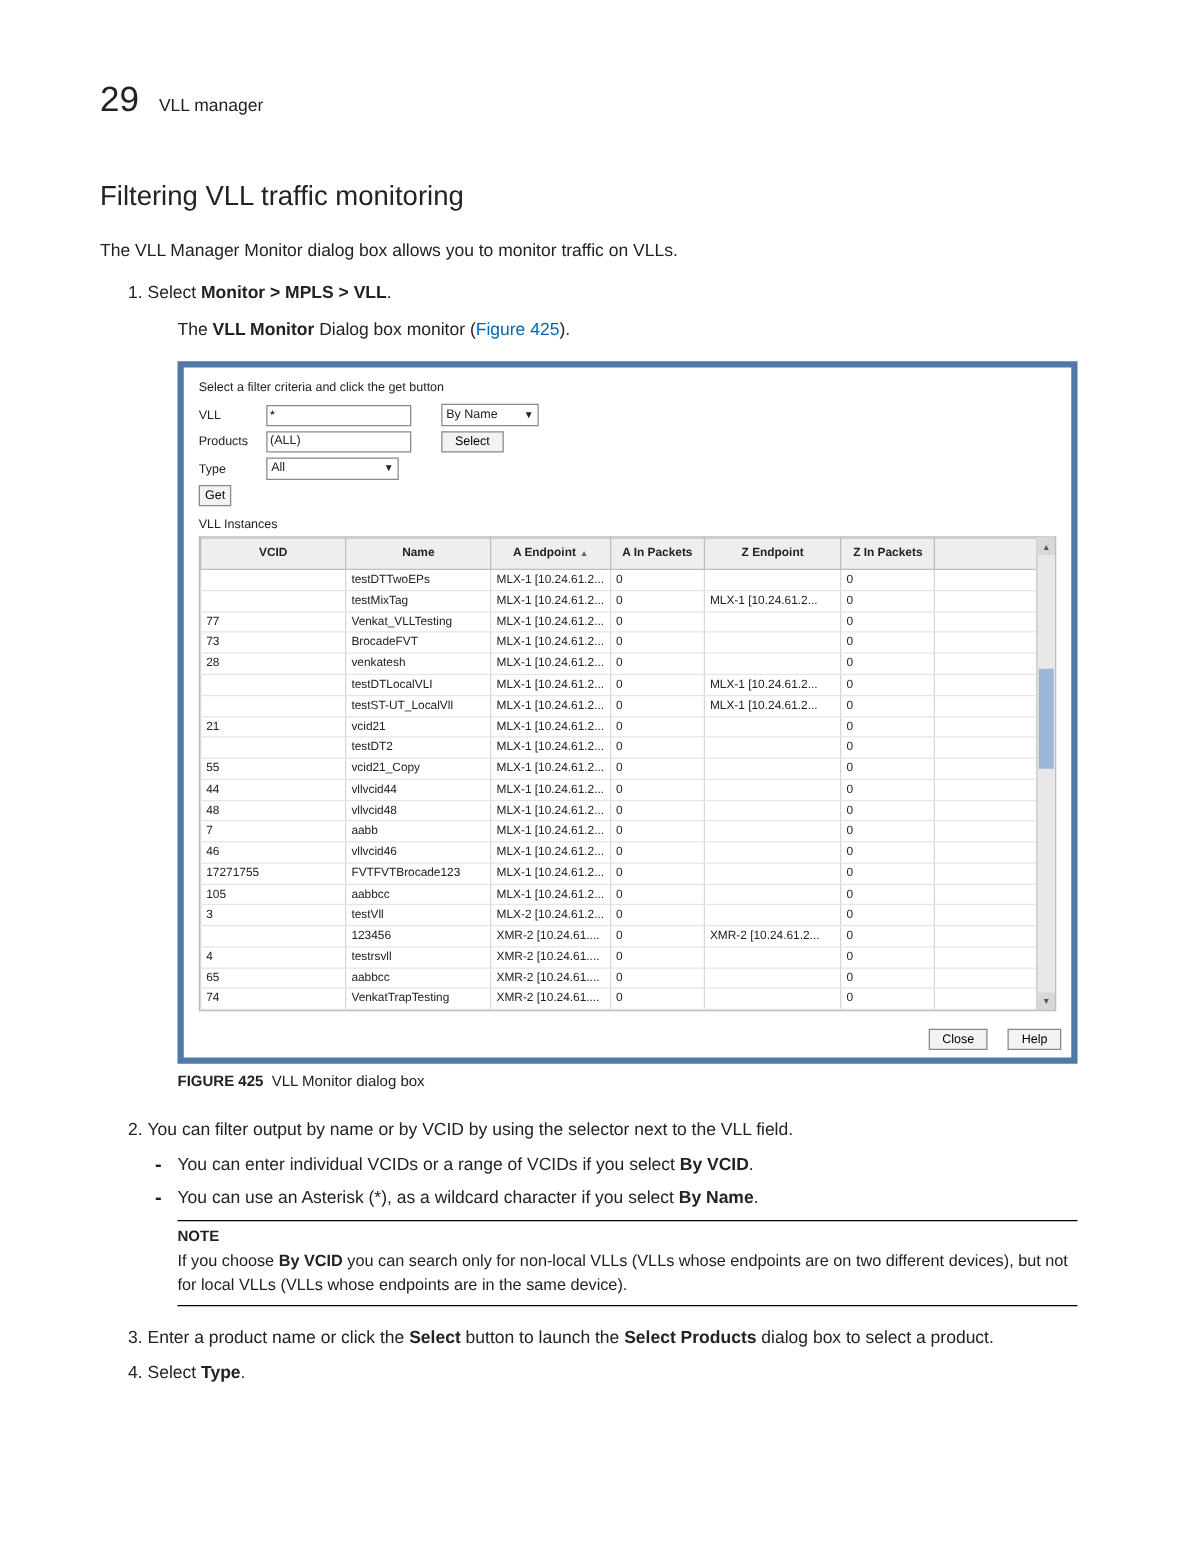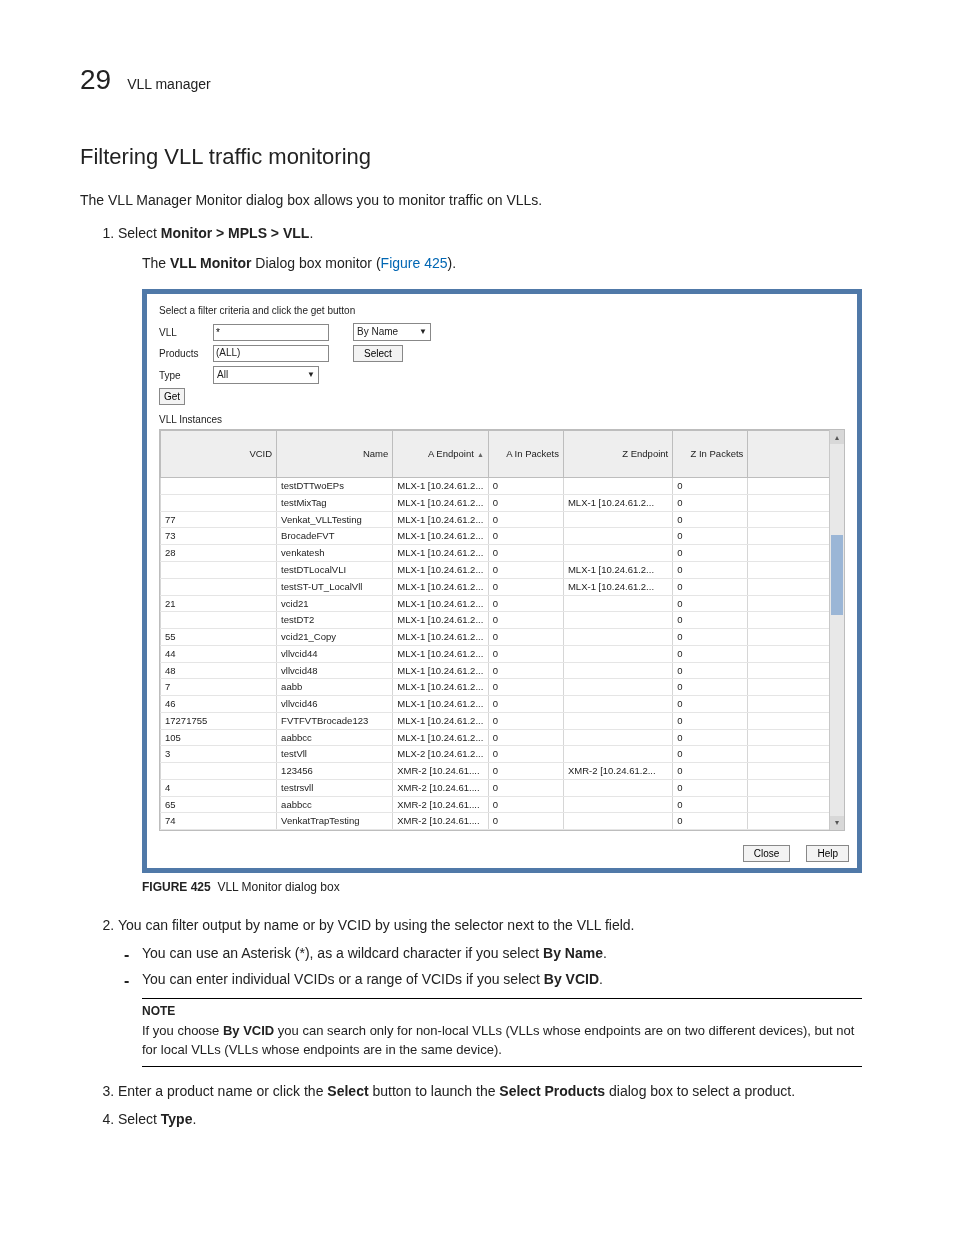--- a/index.html
+++ b/index.html
@@ -18,21 +18,21 @@
   .dlg-toprow{margin-bottom:4px}
   .dlg-row{display:flex;align-items:flex-end;gap:6px;margin-bottom:4px}
   .dlg-label{width:48px}
   .dlg-input{border:1px solid #888;height:15px;width:110px;padding:0 2px;font-size:10px;background:#fff}
   .dlg-input-wide{width:110px}
   .dlg-btn{border:1px solid #888;background:#f3f3f3;padding:1px 10px;font-size:10px;height:17px;line-height:13px;cursor:pointer}
   .dlg-select{border:1px solid #888;height:16px;width:98px;padding:0 3px;display:flex;align-items:center;justify-content:space-between;background:#fff}
   .tri{font-size:8px}
   .tbl-title{margin:8px 0 2px 0}
   .tbl{width:100%;border-collapse:collapse;font-size:9.5px}
-  .tbl th{text-align:right;font-weight:400;border:1px solid #bdbdbd;padding:16px 4px;background:#eee}
+  .tbl th{text-align:center;font-weight:700;border:1px solid #bdbdbd;padding:5px 4px;background:#eee}
   .tbl td{border-left:1px solid #d6d6d6;border-right:1px solid #d6d6d6;border-bottom:1px solid #e5e5e5;padding:1px 4px}
   .tbl-wrap{position:relative;border:1px solid #bdbdbd}
   .scroll{position:absolute;right:0;top:0;bottom:0;width:14px;background:#e8e8e8;border-left:1px solid #c8c8c8}
   .scroll-btn{height:14px;background:#d8d8d8;display:flex;align-items:center;justify-content:center;font-size:8px;color:#555}
   .scroll-thumb1{position:absolute;right:1px;top:105px;width:12px;height:80px;background:#9bb6d6}
   .dlg-footer{display:flex;justify-content:flex-end;gap:16px;padding:6px 8px}
   .fig-caption{font-size:12px;margin:6px 0 18px 0}
   .fig-caption b{font-weight:bold}
   .bullet{list-style:none;padding-left:24px;margin:8px 0}
   .bullet li{position:relative;margin-bottom:6px}
@@ -324,22 +324,22 @@
         </div>
         <div class="fig-caption">
           <b>FIGURE 425</b>&nbsp;&nbsp;<span>VLL Monitor dialog box</span>
         </div>
       </div>
     </li>
 
     <li>
       <span>You can filter output by name or by VCID by using the selector next to the VLL field.</span>
       <ul class="bullet">
+        <li><span>You can enter individual VCIDs or a range of VCIDs if you select </span><b>By VCID</b><span>.</span></li>
         <li><span>You can use an Asterisk (*), as a wildcard character if you select </span><b>By Name</b><span>.</span></li>
-        <li><span>You can enter individual VCIDs or a range of VCIDs if you select </span><b>By VCID</b><span>.</span></li>
       </ul>
       <div style="margin-left:24px">
         <hr class="note-hr">
         <div class="note-title">NOTE</div>
         <div class="note-body"><span>If you choose </span><b>By VCID</b><span> you can search only for non-local VLLs (VLLs whose endpoints are on two different devices), but not for local VLLs (VLLs whose endpoints are in the same device).</span></div>
         <hr class="note-hr" style="margin-top:6px">
       </div>
     </li>
 
     <li style="margin-top:14px">

